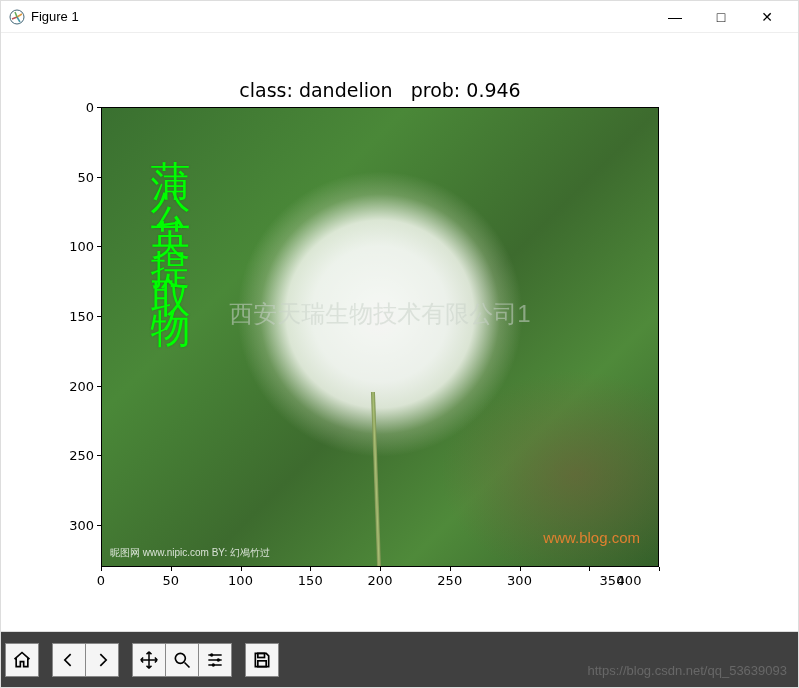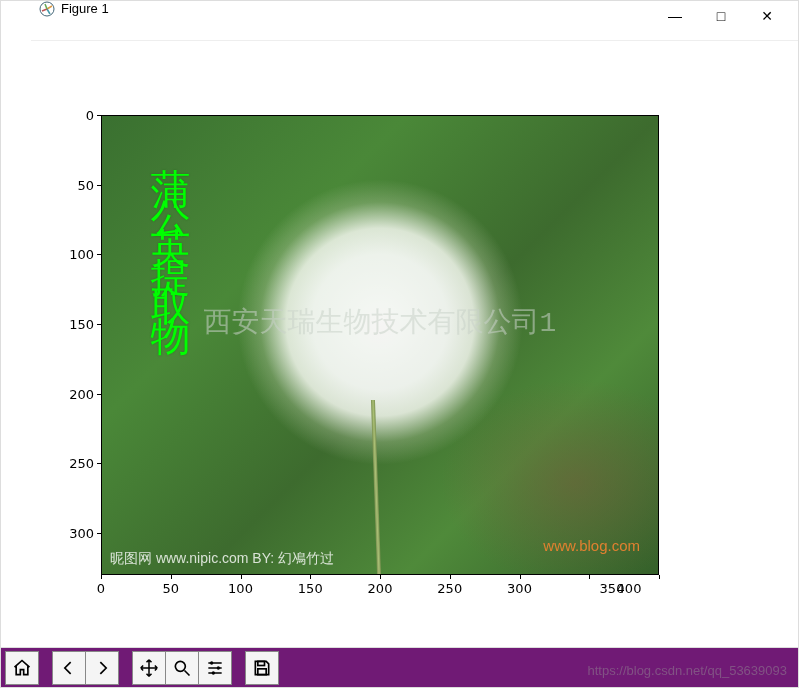--- a/index.html
+++ b/index.html
@@ -8,26 +8,26 @@
       font-size: 12px;
       background: #fff;
       width: 799px;
       height: 688px;
       overflow: hidden;
       border: 1px solid #ddd;
       display: flex;
       flex-direction: column;
     }
     .titlebar {
-      height: 40px;
+      height: 32px;
       background: #fff;
       display: flex;
+      align-items: center;
       padding: 0 8px;
       border-bottom: 1px solid #eee;
-      margin-left: 30px;
     }
     .titlebar .app-icon {
       width: 16px; height: 16px;
       margin-right: 6px;
     }
     .titlebar .title {
       flex: 1;
       font-size: 13px;
       color: #000;
     }
@@ -110,55 +110,55 @@
       letter-spacing: 30px;
       font-family: "SimSun", serif;
       text-shadow: 0 0 2px rgba(0,80,0,0.4);
     }
     .watermark-center {
       position: absolute;
       left: 50%;
       top: 45%;
       transform: translate(-50%, -50%);
       color: rgba(200,210,200,0.55);
-      font-size: 28px;
-      font-family: Liberation Mono, monospace;
+      font-size: 24px;
+      font-family: Liberation Sans, sans-serif;
       white-space: nowrap;
     }
     .watermark-url {
       position: absolute;
       right: 18px;
       bottom: 20px;
       color: #e08030;
       font-size: 15px;
       font-family: Arial, sans-serif;
     }
     .watermark-bl {
       position: absolute;
       left: 8px;
       bottom: 6px;
       color: rgba(255,255,255,0.8);
-      font-size: 14px;
+      font-size: 10px;
       font-family: Arial, sans-serif;
     }
     
     .ytick, .xtick {
       position: absolute;
       font-size: 13px;
       color: #000;
       font-family: "DejaVu Sans", Arial, sans-serif;
     }
     .ytick { right: 565px; transform: translateY(-50%); text-align: right; width: 40px; }
     .xtick { top: 466px; transform: translateX(-50%); text-align: center; }
     .tickmark-y { position: absolute; left: -4px; width: 4px; height: 1px; background: #000; }
     .tickmark-x { position: absolute; top: 460px; width: 1px; height: 4px; background: #000; }
 
     .toolbar {
-      height: 40px;
-      background: #701a75;
+      height: 56px;
+      background: #404040;
       border-top: 1px solid #ddd;
       display: flex;
       align-items: center;
       padding: 0 4px;
       gap: 0;
       margin-top: 32px;
     }
     .toolbar .tbtn {
       width: 34px;
       height: 34px;
@@ -194,20 +194,21 @@
   </svg>
   <span class="title">Figure 1</span>
   <div class="winbtns">
     <div class="winbtn">—</div>
     <div class="winbtn">□</div>
     <div class="winbtn close">✕</div>
   </div>
 </div>
 
 <div class="plot-area">
+  <div class="plot-title">class: dandelion   prob: 0.946</div>
   <div class="figure">
     <div class="axes-img">
       <div class="photo">
         <div class="stem"></div>
       </div>
       <div class="cn-vertical">蒲公英提取物</div>
       <div class="watermark-center">西安天瑞生物技术有限公司1</div>
       <div class="watermark-url">www.blog.com</div>
       <div class="watermark-bl">昵图网 www.nipic.com   BY: 幻鳰竹过</div>
     </div>

